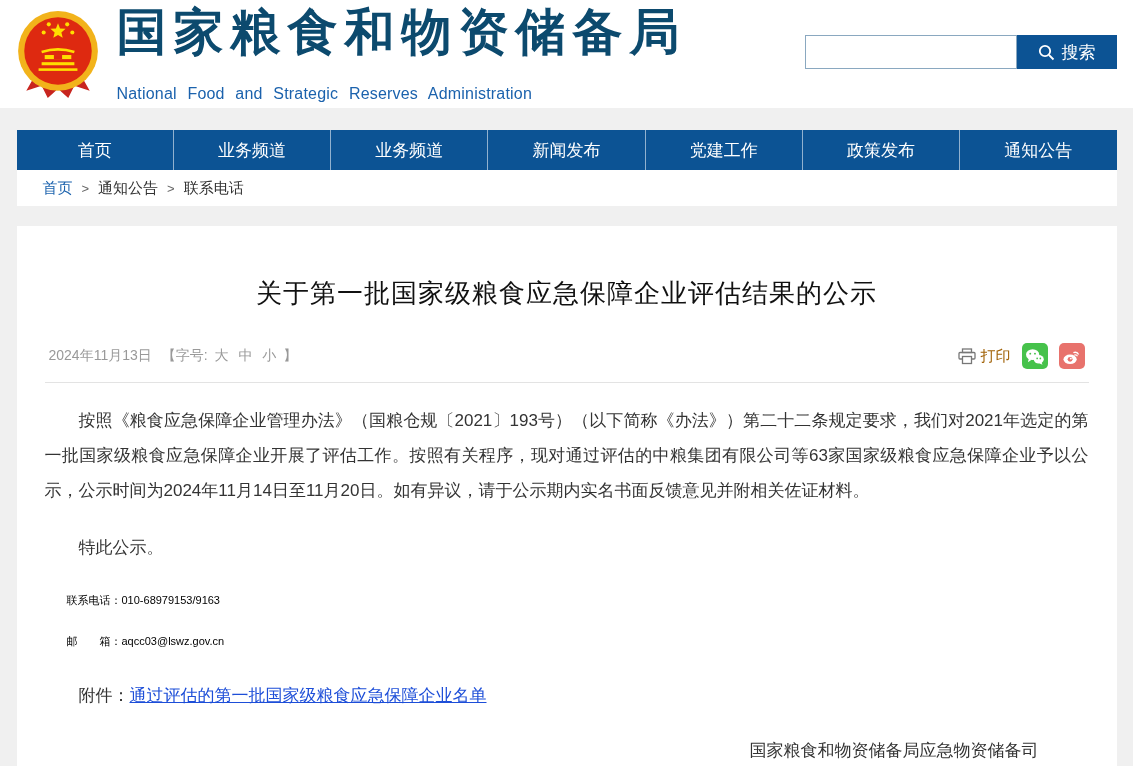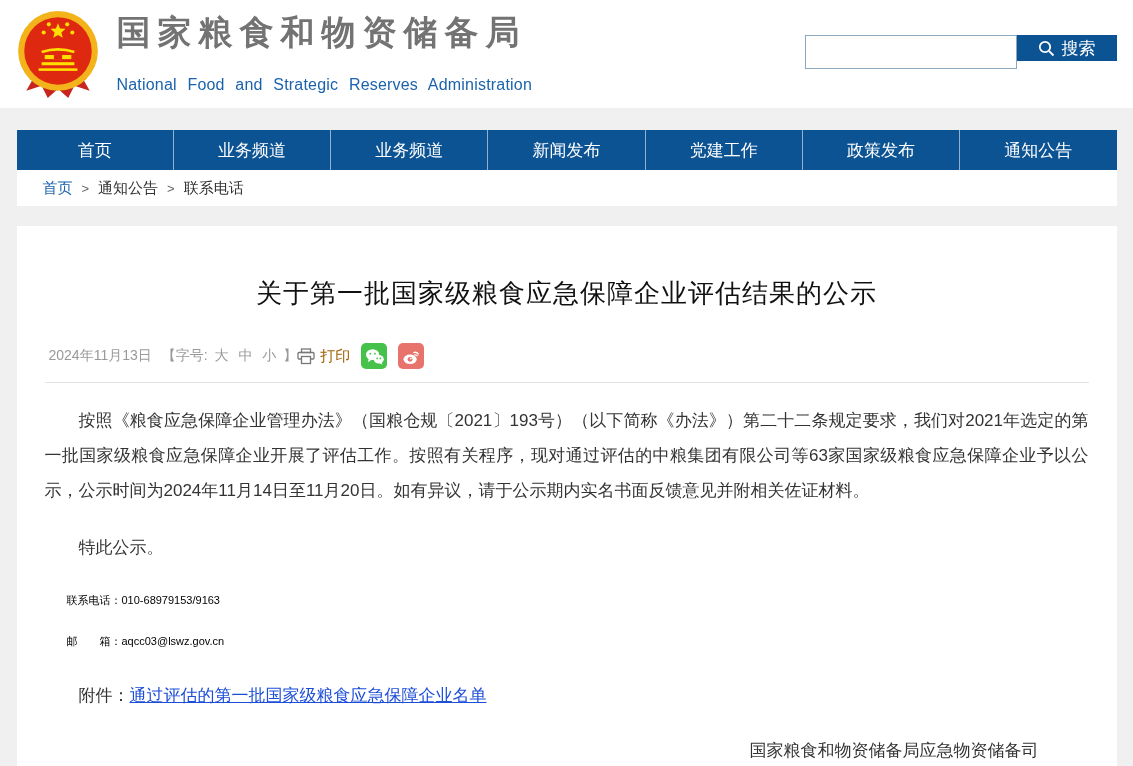--- a/index.html
+++ b/index.html
@@ -13,34 +13,34 @@
 
   
   .site-header { background:#fff; height:108px; }
   .header-inner {
     width:1100px; height:100%; margin:0 auto;
     display:flex; align-items:center; justify-content:space-between;
   }
   .brand { display:flex; align-items:center; gap:18px; }
   .emblem { width:82px; height:90px; display:block; flex:0 0 auto; }
   .brand-cn {
-    font-size:34px; font-weight:700; color:#737373;
+    font-size:50px; font-weight:700; color:#0c4a6e;
     letter-spacing:7px; line-height:1.1; white-space:nowrap;
   }
   .brand-en {
     font-size:16px; color:#1b62ad; margin-top:25px;
     word-spacing:6px; letter-spacing:.2px; white-space:nowrap;
   }
   .search { display:flex; align-items:stretch; margin-top:-4px; }
   .search-input {
     width:212px; height:34px; border:1px solid #8aa8c0; outline:none;
     padding:0 8px; font-size:15px; font-family:"Liberation Sans",sans-serif;
   }
   .search-btn {
-    width:100px; height:26px; border:none; cursor:pointer;
+    width:100px; height:34px; border:none; cursor:pointer;
     background:#0c5394; color:#fff; font-size:17px;
     display:flex; align-items:center; justify-content:center; gap:7px;
     font-family:"Liberation Sans",sans-serif;
   }
 
   
   .main-nav {
     width:1100px; height:40px; margin:22px auto 0;
     background:#0c5394; display:flex;
   }
@@ -65,21 +65,21 @@
   
   .content {
     width:1100px; margin:20px auto 0; background:#fff;
     padding:30px 28px 42px; min-height:525px;
   }
   .article-title {
     margin:20px 0 0; text-align:center;
     font-size:26px; font-weight:400; color:#111; letter-spacing:1px;
   }
   .meta-row {
-    display:flex; justify-content:flex-start; align-items:center;
+    display:flex; justify-content:space-between; align-items:center;
     margin-top:32px; padding:0 4px 13px;
   }
   .meta-left { color:#999; font-size:14px; display:flex; align-items:center; gap:10px; }
   .font-size-ctrl a { color:#999; margin:0 3px; text-decoration:none; cursor:pointer; }
   .meta-right { display:flex; align-items:center; gap:11px; }
   .print-btn {
     display:flex; align-items:center; gap:5px;
     color:#a16207; font-size:15px; text-decoration:none; cursor:pointer;
   }
   .share {

